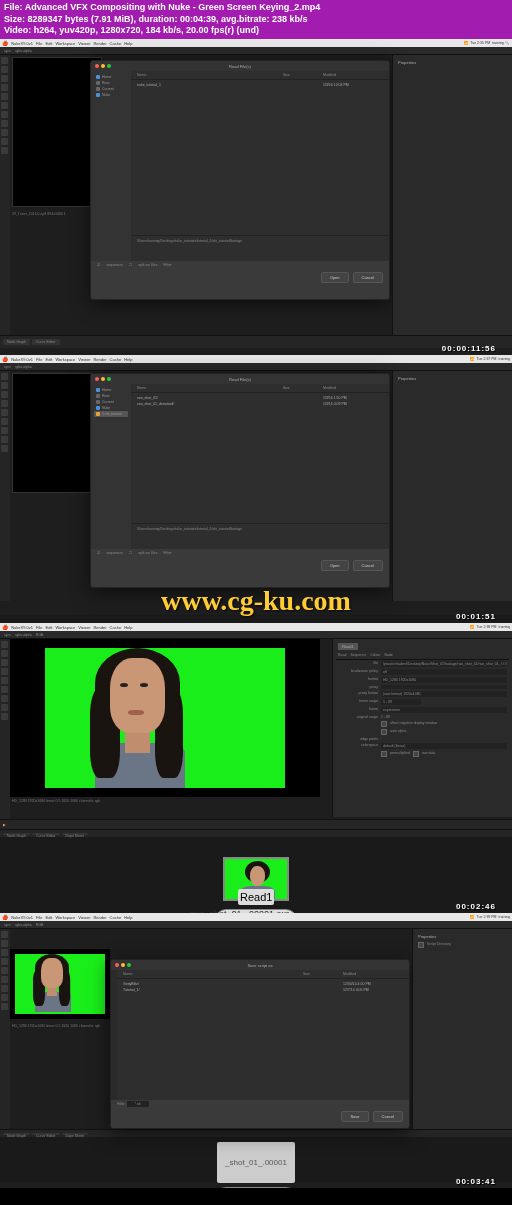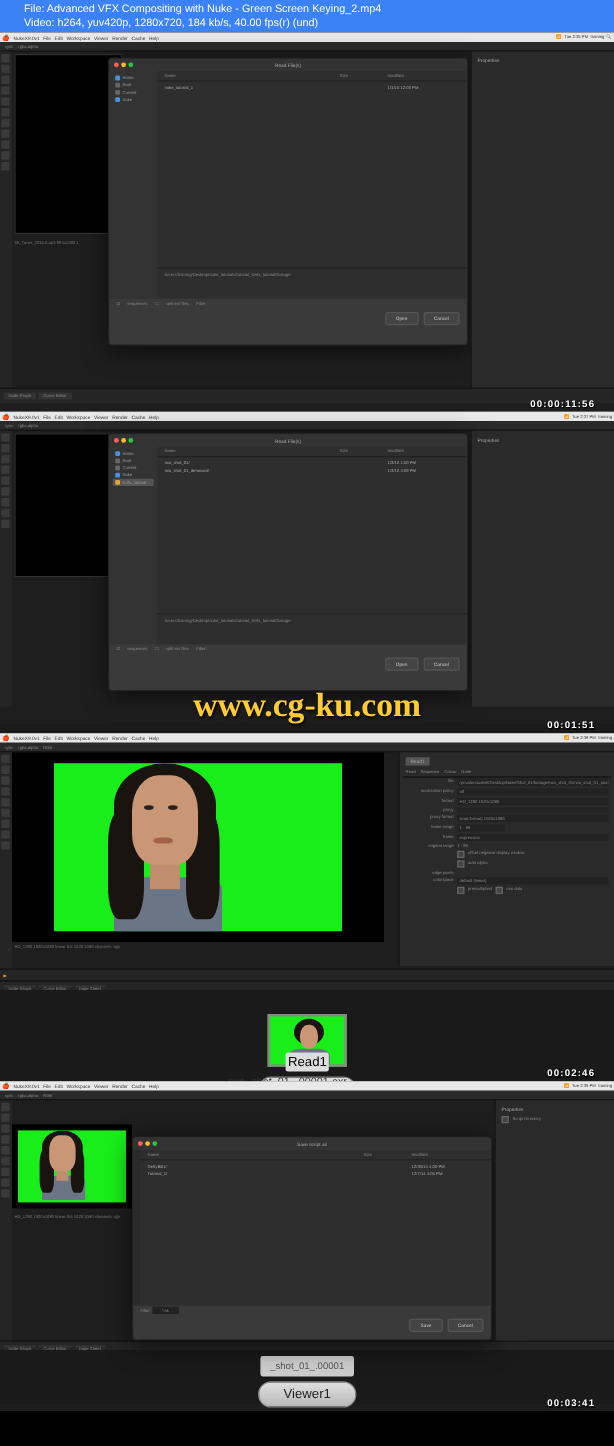--- a/index.html
+++ b/index.html
@@ -1,18 +1,18 @@
 <!DOCTYPE html>
 <html><head>
 <meta charset="utf-8">
 <style>
   * { margin: 0; padding: 0; box-sizing: border-box; }
   body { width: 512px; font-family: Arial, sans-serif; background: #000; color: #fff; }
   
-  .header-info { background: #3b82f6; padding: 2px 20px; font-size: 9px; font-weight: normal; line-height: 1.3; }
+  .header-info { background: #a21caf; padding: 2px 4px; font-size: 9px; font-weight: bold; line-height: 1.3; }
   .header-info div { white-space: nowrap; overflow: hidden; }
   
   .thumb { position: relative; width: 512px; background: #1a1a1a; }
   
   .mac-menubar { height: 8px; background: #e8e8e8; display: flex; align-items: center; padding: 0 2px; font-size: 4px; color: #333; justify-content: space-between; }
   .mac-menubar .left { display: flex; gap: 3px; align-items: center; }
   .mac-menubar .right { display: flex; gap: 2px; align-items: center; font-size: 3.5px; }
   .apple { font-size: 5px; }
   
   .app-body { background: #1e1e1e; position: relative; }
@@ -96,21 +96,22 @@
   .node-thumb .ms { position: absolute; left: 0; top: 25px; width: 35px; height: 20px; background: #6a7585; border-radius: 30% 30% 0 0; }
   .node-label { color: #000; font-size: 11px; padding: 2px; background: #ddd; border-radius: 2px; margin-top: 0; font-family: sans-serif; }
   .node-filename { color: #333; font-size: 9px; padding: 2px; font-family: sans-serif; }
   .viewer-node { margin-top: 8px; padding: 4px 20px; background: linear-gradient(#e0e0e0, #b8b8b8); border-radius: 12px; color: #222; font-size: 11px; border: 1px solid #888; }
 </style>
 </head>
 <body>
 
 <div class="header-info">
   <div>File: Advanced VFX Compositing with Nuke - Green Screen Keying_2.mp4</div>
-  <div>Video: h264, yuv420p, 1280x720, 184 kb/s, 40.00 fps(r) (und)</div>
+  <div>Size: 8289347 bytes (7.91 MiB), duration: 00:04:39, avg.bitrate: 238 kb/s</div>
+  <div>Video: h264, yuv420p, 1280x720, 184 kb/s, 20.00 fps(r) (und)</div>
 </div>
 
 <div class="thumb" style="height: 316px;">
   <div class="mac-menubar">
     <div class="left">
       <span class="apple">🍎</span>
       <span>NukeX9.0v1</span>
       <span>File</span>
       <span>Edit</span>
       <span>Workspace</span>
@@ -591,18 +592,18 @@
       </div>
     </div>
     <div class="bottom-panel" style="height:8px;">
       <div class="bottom-tabs">
         <span class="btab">Node Graph</span>
         <span class="btab">Curve Editor</span>
         <span class="btab">Dope Sheet</span>
       </div>
     </div>
     <div class="node-graph" style="height:45px; padding:5px 0;">
-      <div style="font-size:8px; color:#555; padding:4px 8px; background:#ccc; border-radius:2px;">_shot_01_.00001</div>
+      <div style="font-size:8px; color:#555; padding:16px 8px; background:#ccc; border-radius:2px;">_shot_01_.00001</div>
       <div class="viewer-node" style="margin-top:4px;">Viewer1</div>
     </div>
   </div>
   <div class="timestamp">00:03:41</div>
 </div>
 
 </body></html>

